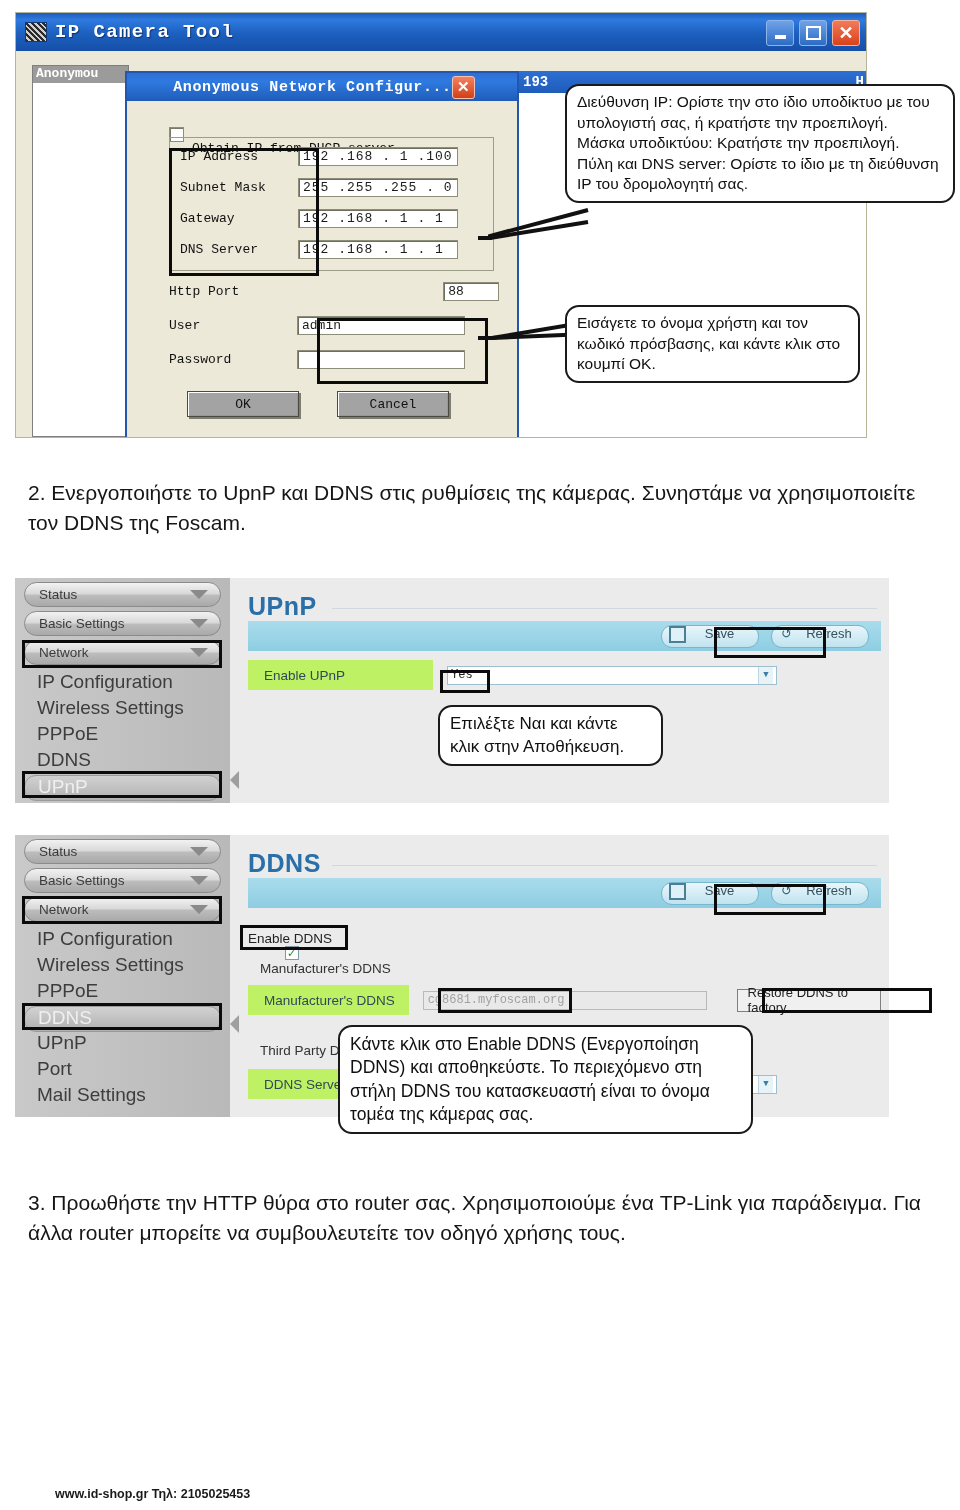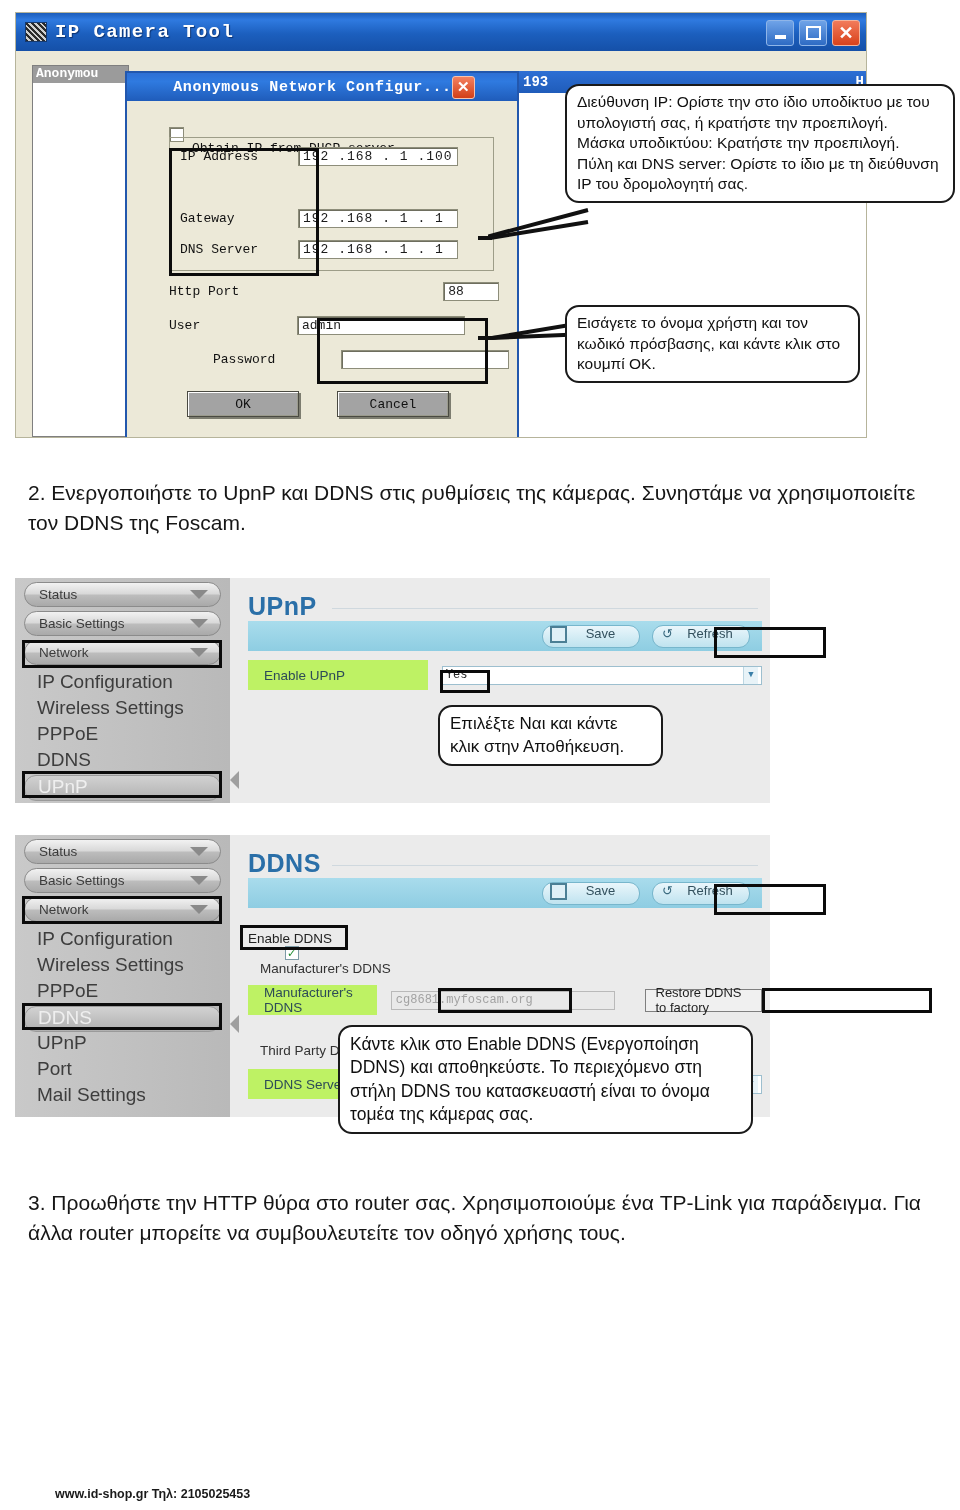--- a/index.html
+++ b/index.html
@@ -135,21 +135,21 @@
   
   .para{
     position:absolute;left:28px;width:905px;
     font-size:21px;line-height:1.42;color:#161616;
   }
   .p2{top:478px;}
   .p3{top:1188px;}
 
   
   .panel{
-    position:absolute;left:15px;width:755px;background:#ebebeb;
+    position:absolute;left:15px;width:874px;background:#ebebeb;
     overflow:hidden;
   }
   .panel.upnp{top:578px;height:225px;}
   .panel.ddns{top:835px;height:282px;}
 
   .side{
     position:absolute;left:0;top:0;width:215px;height:100%;
     background:linear-gradient(to right,#c9c9c9,#b9b9b9);
   }
   .sbtn{
@@ -298,39 +298,43 @@
       <div class="chk-row">
         <span class="chkbox"></span>
         <span class="chk-lbl mono">Obtain IP from DHCP server</span>
       </div>
 
       <div class="grpbox">
         <div class="fld-row" style="top:6px;">
           <span class="fld-lbl mono">IP Address</span>
           <span class="inp ip mono">192 .168 . 1   .100</span>
         </div>
+        <div class="fld-row" style="top:37px;">
+          <span class="fld-lbl mono">Subnet Mask</span>
+          <span class="inp ip mono">255 .255 .255 . 0</span>
+        </div>
         <div class="fld-row" style="top:68px;">
           <span class="fld-lbl mono">Gateway</span>
           <span class="inp ip mono">192 .168 . 1   . 1</span>
         </div>
         <div class="fld-row" style="top:99px;">
           <span class="fld-lbl mono">DNS Server</span>
           <span class="inp ip mono">192 .168 . 1   . 1</span>
         </div>
       </div>
 
       <div class="row2" style="top:178px;">
         <span class="fld-lbl mono">Http Port</span>
         <span class="inp mono" style="width:56px;margin-left:157px;">88</span>
       </div>
       <div class="row2" style="top:212px;">
         <span class="fld-lbl mono">User</span>
         <span class="inp mono" style="width:168px;margin-left:10px;">admin</span>
       </div>
-      <div class="row2" style="top:246px;margin-left:44px;">
+      <div class="row2" style="top:246px;">
         <span class="fld-lbl mono">Password</span>
         <span class="inp mono" style="width:168px;margin-left:10px;"></span>
       </div>
 
       <div class="btnrow">
         <div class="w95btn mono">OK</div>
         <div class="w95btn mono">Cancel</div>
       </div>
     </div>
   </div>

